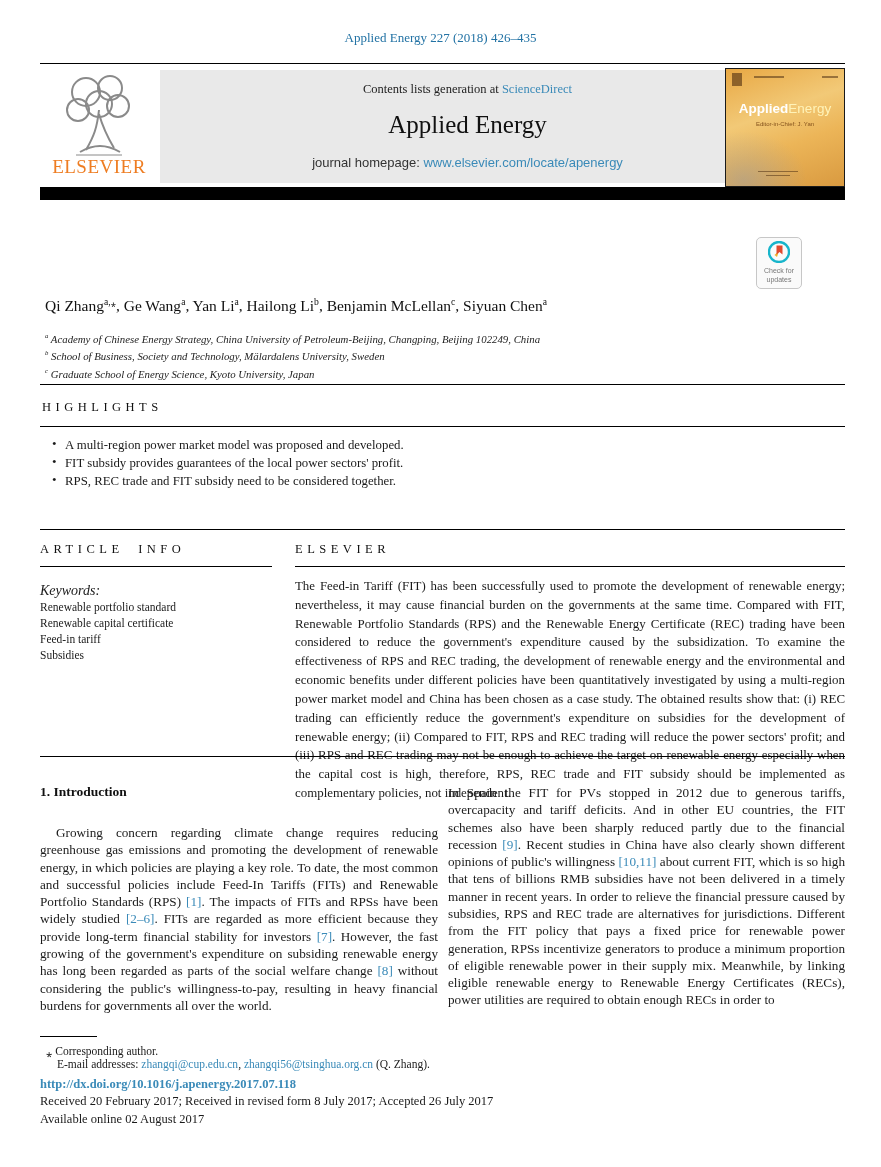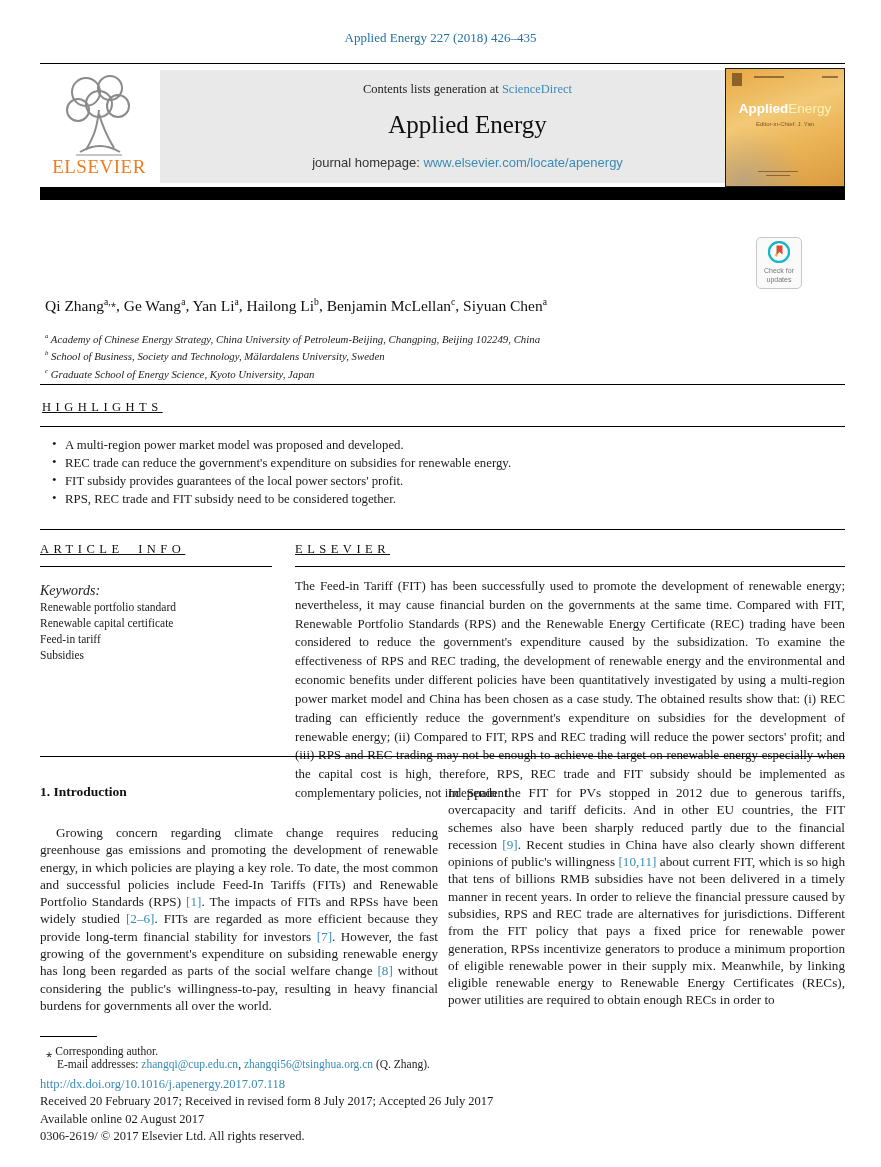--- a/index.html
+++ b/index.html
@@ -55,21 +55,21 @@
          border-radius:5px;background:#fafafa;text-align:center;cursor:pointer;}
   .badge svg{margin-top:3px;}
   .badge-txt{font-family:"Liberation Sans",sans-serif;font-size:7px;color:#777;line-height:1.25;}
 
   .authors{position:absolute;top:297px;left:45px;width:760px;font-size:15.5px;color:#111;}
   sup{font-size:0.62em;line-height:0;}
   .affils{position:absolute;top:331px;left:45px;width:760px;font-style:italic;
           font-size:10.8px;line-height:1.62;color:#222;}
   .r1{top:384px;}
 
-  .schead{font-size:12.5px;letter-spacing:4.5px;word-spacing:7px;color:#111;text-decoration:underline;}
+  .schead{font-size:12.5px;letter-spacing:4.5px;word-spacing:7px;color:#111;}
   .hl-head{position:absolute;top:400px;left:42px;}
   .r2{top:426px;border-top-width:1.5px;}
   .hl-list{position:absolute;top:436px;left:52px;width:770px;list-style:none;}
   .hl-list li{font-size:12.8px;line-height:1.42;padding-left:13px;position:relative;}
   .hl-list li::before{content:"\2022";position:absolute;left:0;top:-1px;font-size:13px;}
   .r3{top:529px;}
 
   .info-col{position:absolute;top:542px;left:40px;width:232px;}
   .abs-col{position:absolute;top:542px;left:295px;width:550px;}
   .colrule{border-top:1.2px solid #000;margin-top:9px;margin-bottom:10px;}
@@ -82,21 +82,21 @@
   .col-left{position:absolute;top:784px;left:40px;width:398px;}
   .col-right{position:absolute;top:784px;left:448px;width:397px;}
   .col-left h2{font-size:13.5px;margin-bottom:24px;color:#111;}
   .body-text{font-size:13.2px;line-height:1.31;text-align:justify;}
   .indent{text-indent:16px;}
 
   .fn-rule{position:absolute;top:1036px;left:40px;width:57px;border-top:1px solid #000;}
   .fn1{position:absolute;top:1043px;left:46px;font-size:11.5px;}
   .fn2{position:absolute;top:1058px;left:57px;font-size:11.5px;}
   .footer-block{position:absolute;top:1077px;left:40px;width:700px;font-size:12.5px;line-height:1.22;}
-  .doi{color:var(--link);}
+  .doi{color:var(--link);font-weight:bold;}
   .footer-block div{margin-bottom:2px;}
 
   .treesvg{display:block;margin:0 auto;}
 </style>
 </head>
 <body>
 
 <div class="page">
 
   <div class="cite">Applied Energy 227 (2018) 426–435</div>
@@ -158,21 +158,20 @@
     <div><sup>b</sup><span> School of Business, Society and Technology, Mälardalens University, Sweden</span></div>
     <div><sup>c</sup><span> Graduate School of Energy Science, Kyoto University, Japan</span></div>
   </div>
 
   <div class="rule r1"></div>
   <div class="schead hl-head">HIGHLIGHTS</div>
   <div class="rule r2"></div>
 
   <ul class="hl-list">
     <li>A multi-region power market model was proposed and developed.</li>
-    <li>REC trade can reduce the government's expenditure on subsidies for renewable energy.</li>
     <li>FIT subsidy provides guarantees of the local power sectors' profit.</li>
     <li>RPS, REC trade and FIT subsidy need to be considered together.</li>
   </ul>
 
   <div class="rule r3"></div>
 
   <div class="info-col">
     <div class="schead">ARTICLE INFO</div>
     <div class="colrule"></div>
     <div class="kw-label">Keywords:</div>
@@ -200,16 +199,15 @@
   </div>
 
   <div class="fn-rule"></div>
   <div class="fn1">⁎ Corresponding author.</div>
   <div class="fn2"><span class="it">E-mail addresses: </span><span class="lnk">zhangqi@cup.edu.cn</span><span>, </span><span class="lnk">zhangqi56@tsinghua.org.cn</span><span> (Q. Zhang).</span></div>
 
   <div class="footer-block">
     <div class="doi">http://dx.doi.org/10.1016/j.apenergy.2017.07.118</div>
     <div>Received 20 February 2017; Received in revised form 8 July 2017; Accepted 26 July 2017</div>
     <div>Available online 02 August 2017</div>
-    <div>0306-2619/ © 2017 Elsevier Ltd. All rights reserved.</div>
   </div>
 
 </div>
 
 </body></html>

